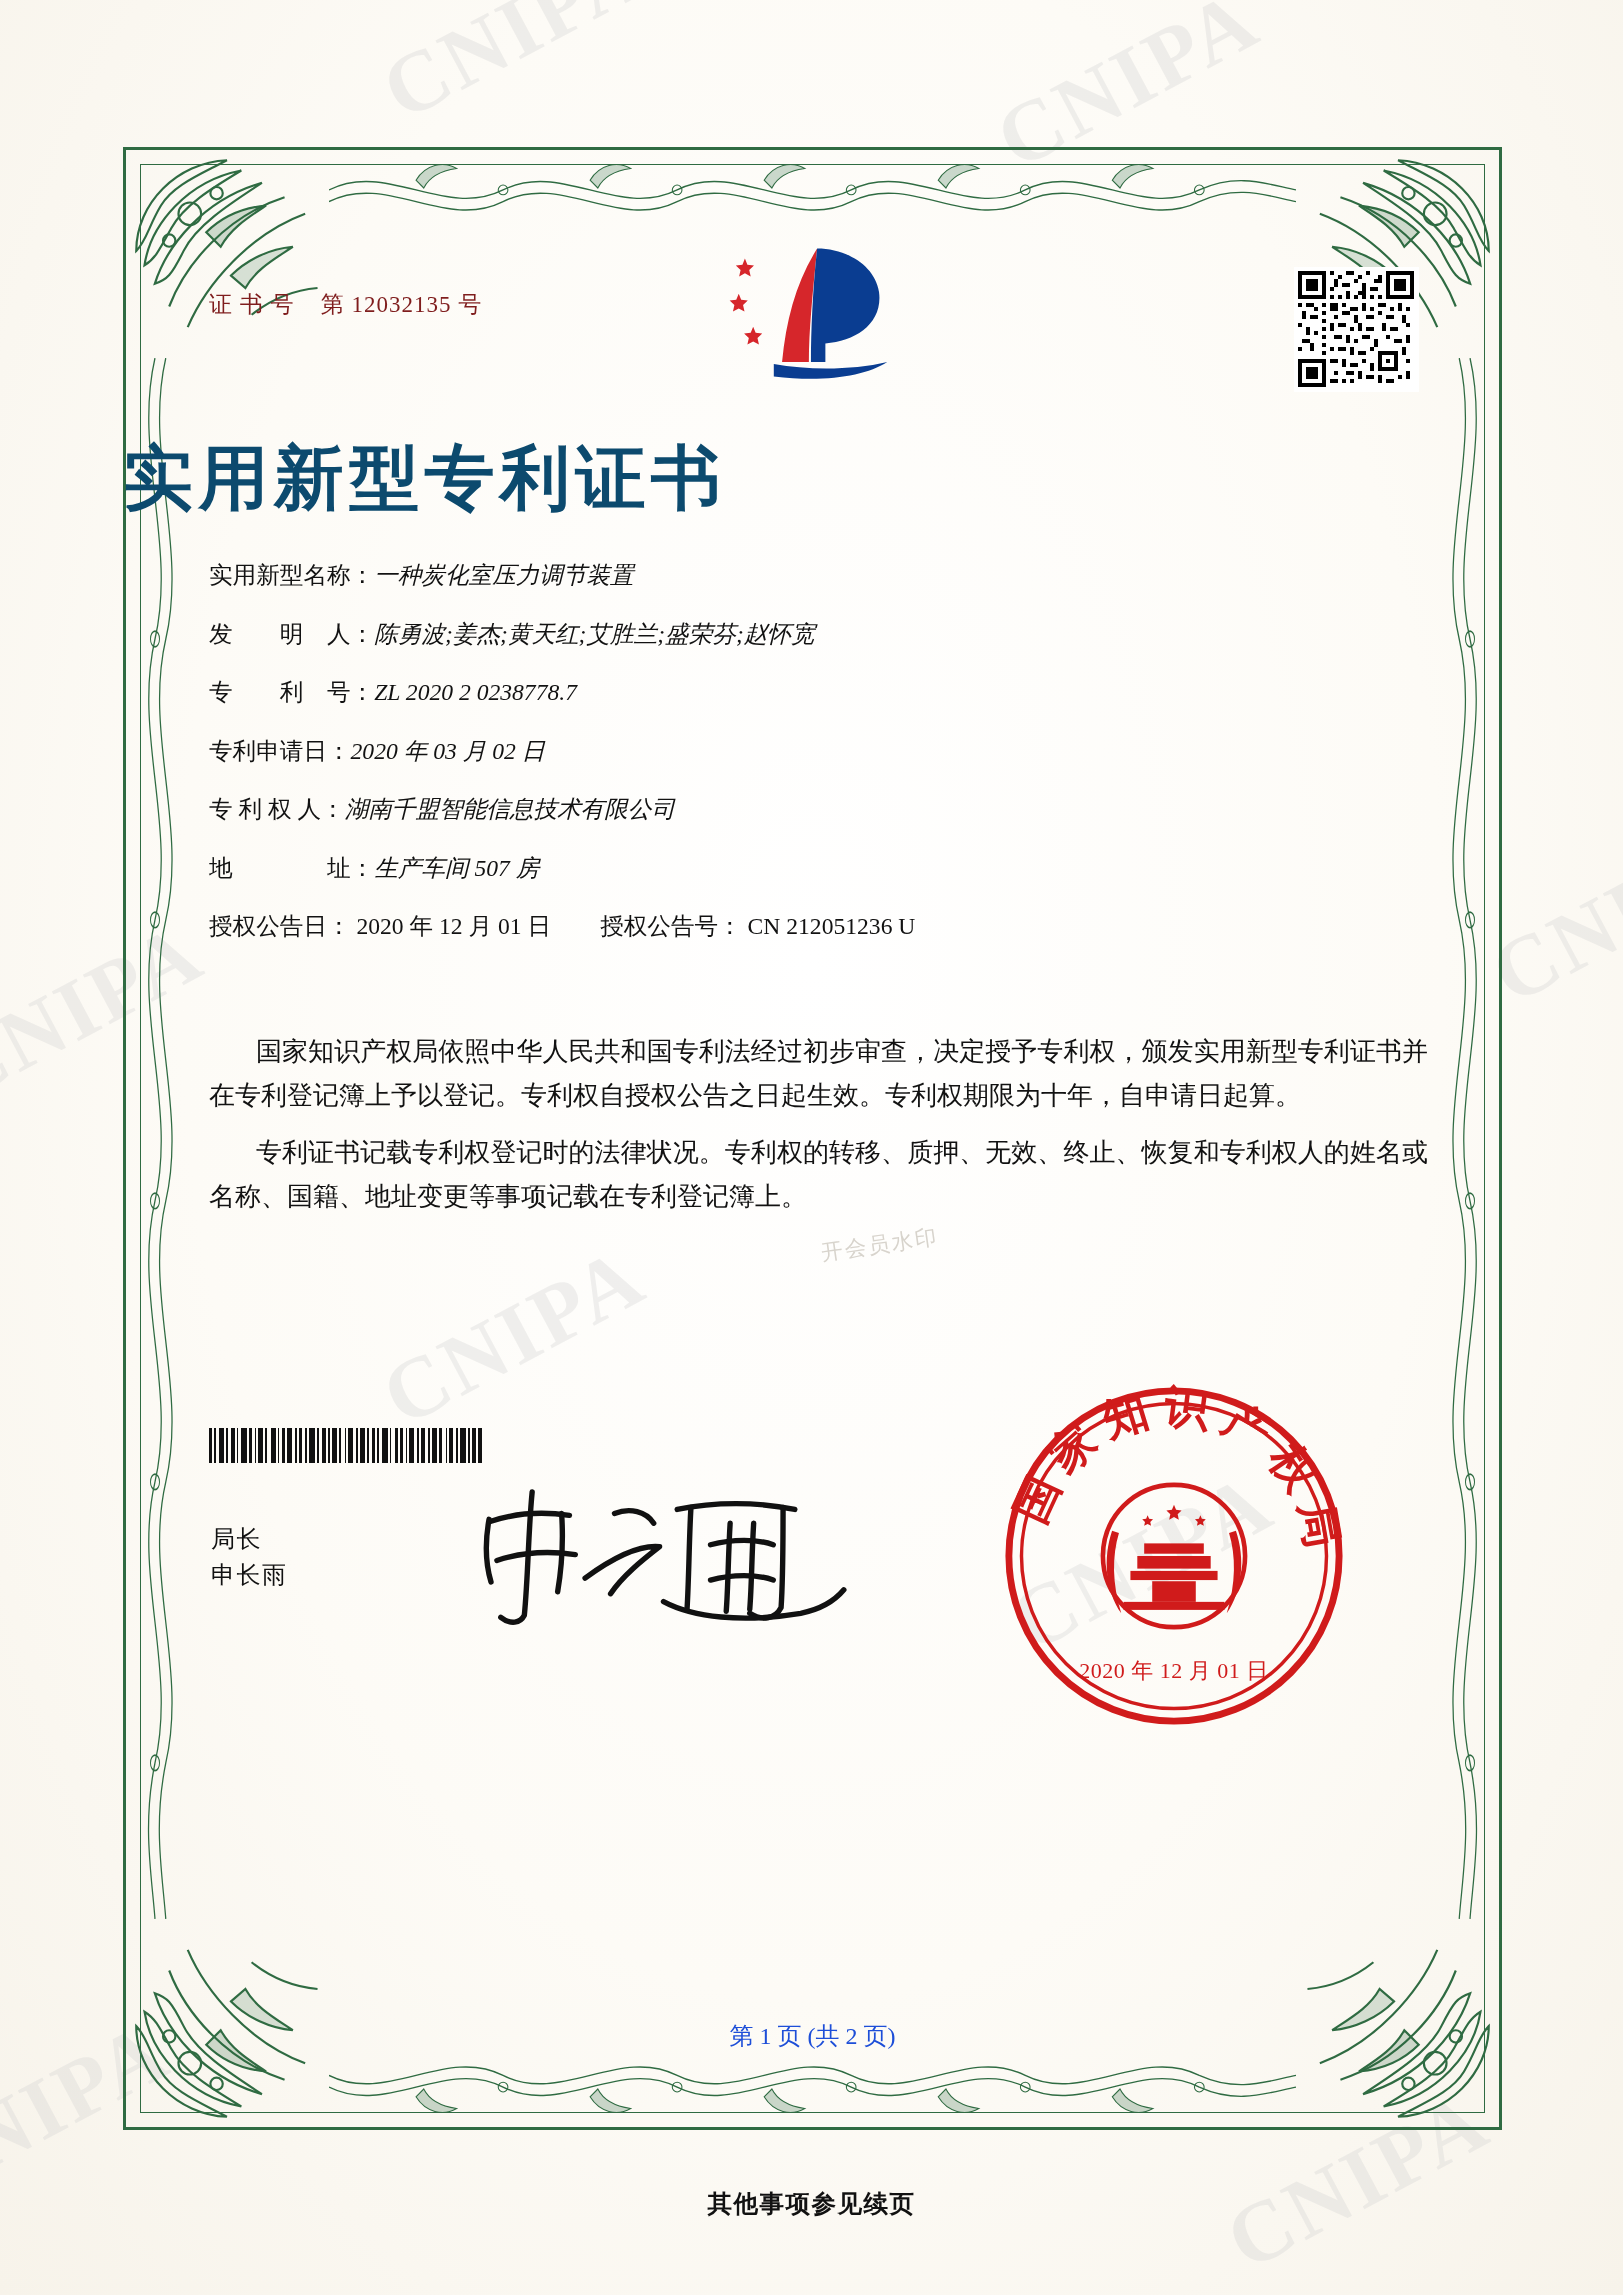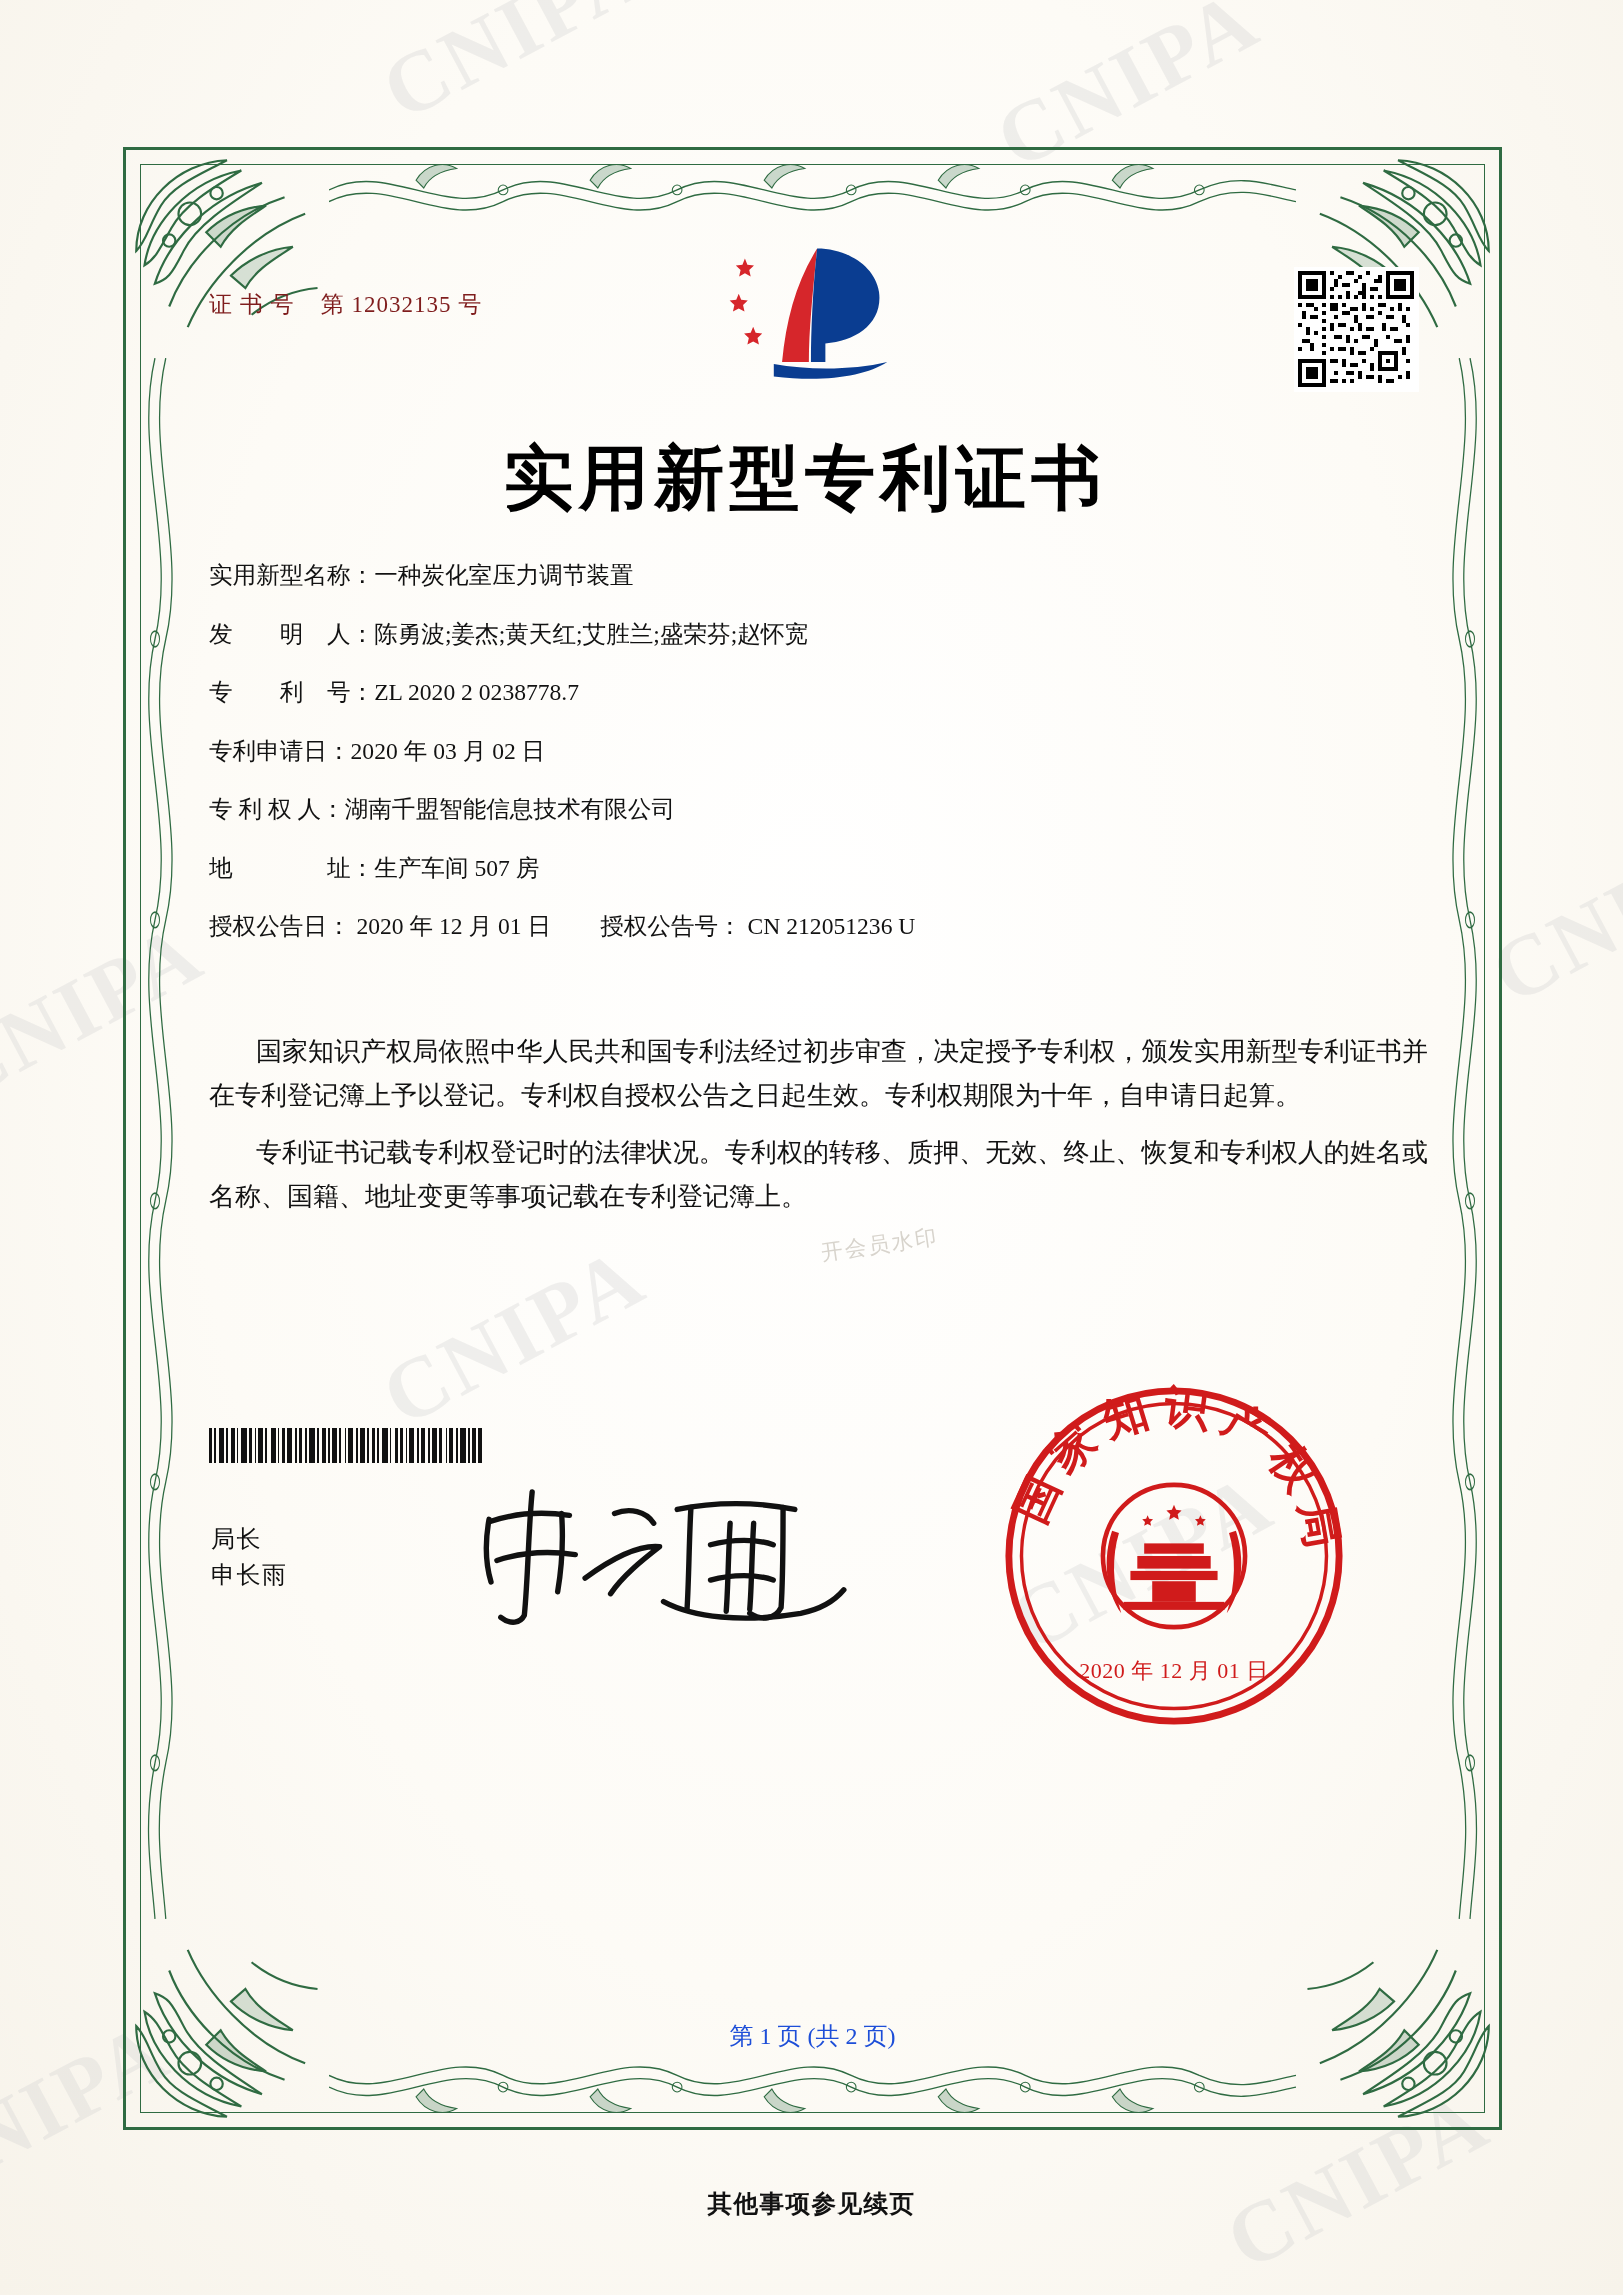--- a/index.html
+++ b/index.html
@@ -143,25 +143,25 @@
     width: 211px;
     height: 196px;
   }
   .emblem svg { width: 100%; height: 100%; display: block; }
 
   
   .doc-title {
     position: absolute;
     left: 0; right: 15px;
     top: 285px;
-    text-align: center;
+    text-align: left;
     font-size: 70px;
     font-weight: 700;
     letter-spacing: 5.4px;
-    color: #000000;
+    color: #0c4a6e;
     font-family: "DejaVu Serif", "Liberation Serif", serif;
   }
 
   
   .fields {
     position: absolute;
     left: 86px;
     right: 74px;
     top: 412px;
   }
@@ -172,20 +172,21 @@
     font-size: 23.6px;
     color: #121212;
     line-height: 1.42;
   }
   .fl {
     white-space: pre;
     flex: none;
   }
   .fv {
     flex: 1;
+    font-style: italic;
   }
   .fv .cont-line { display: block; }
 
   .row-dual {
     display: flex;
     align-items: flex-start;
     font-size: 23.6px;
     color: #121212;
     margin-bottom: 21.6px;
   }

